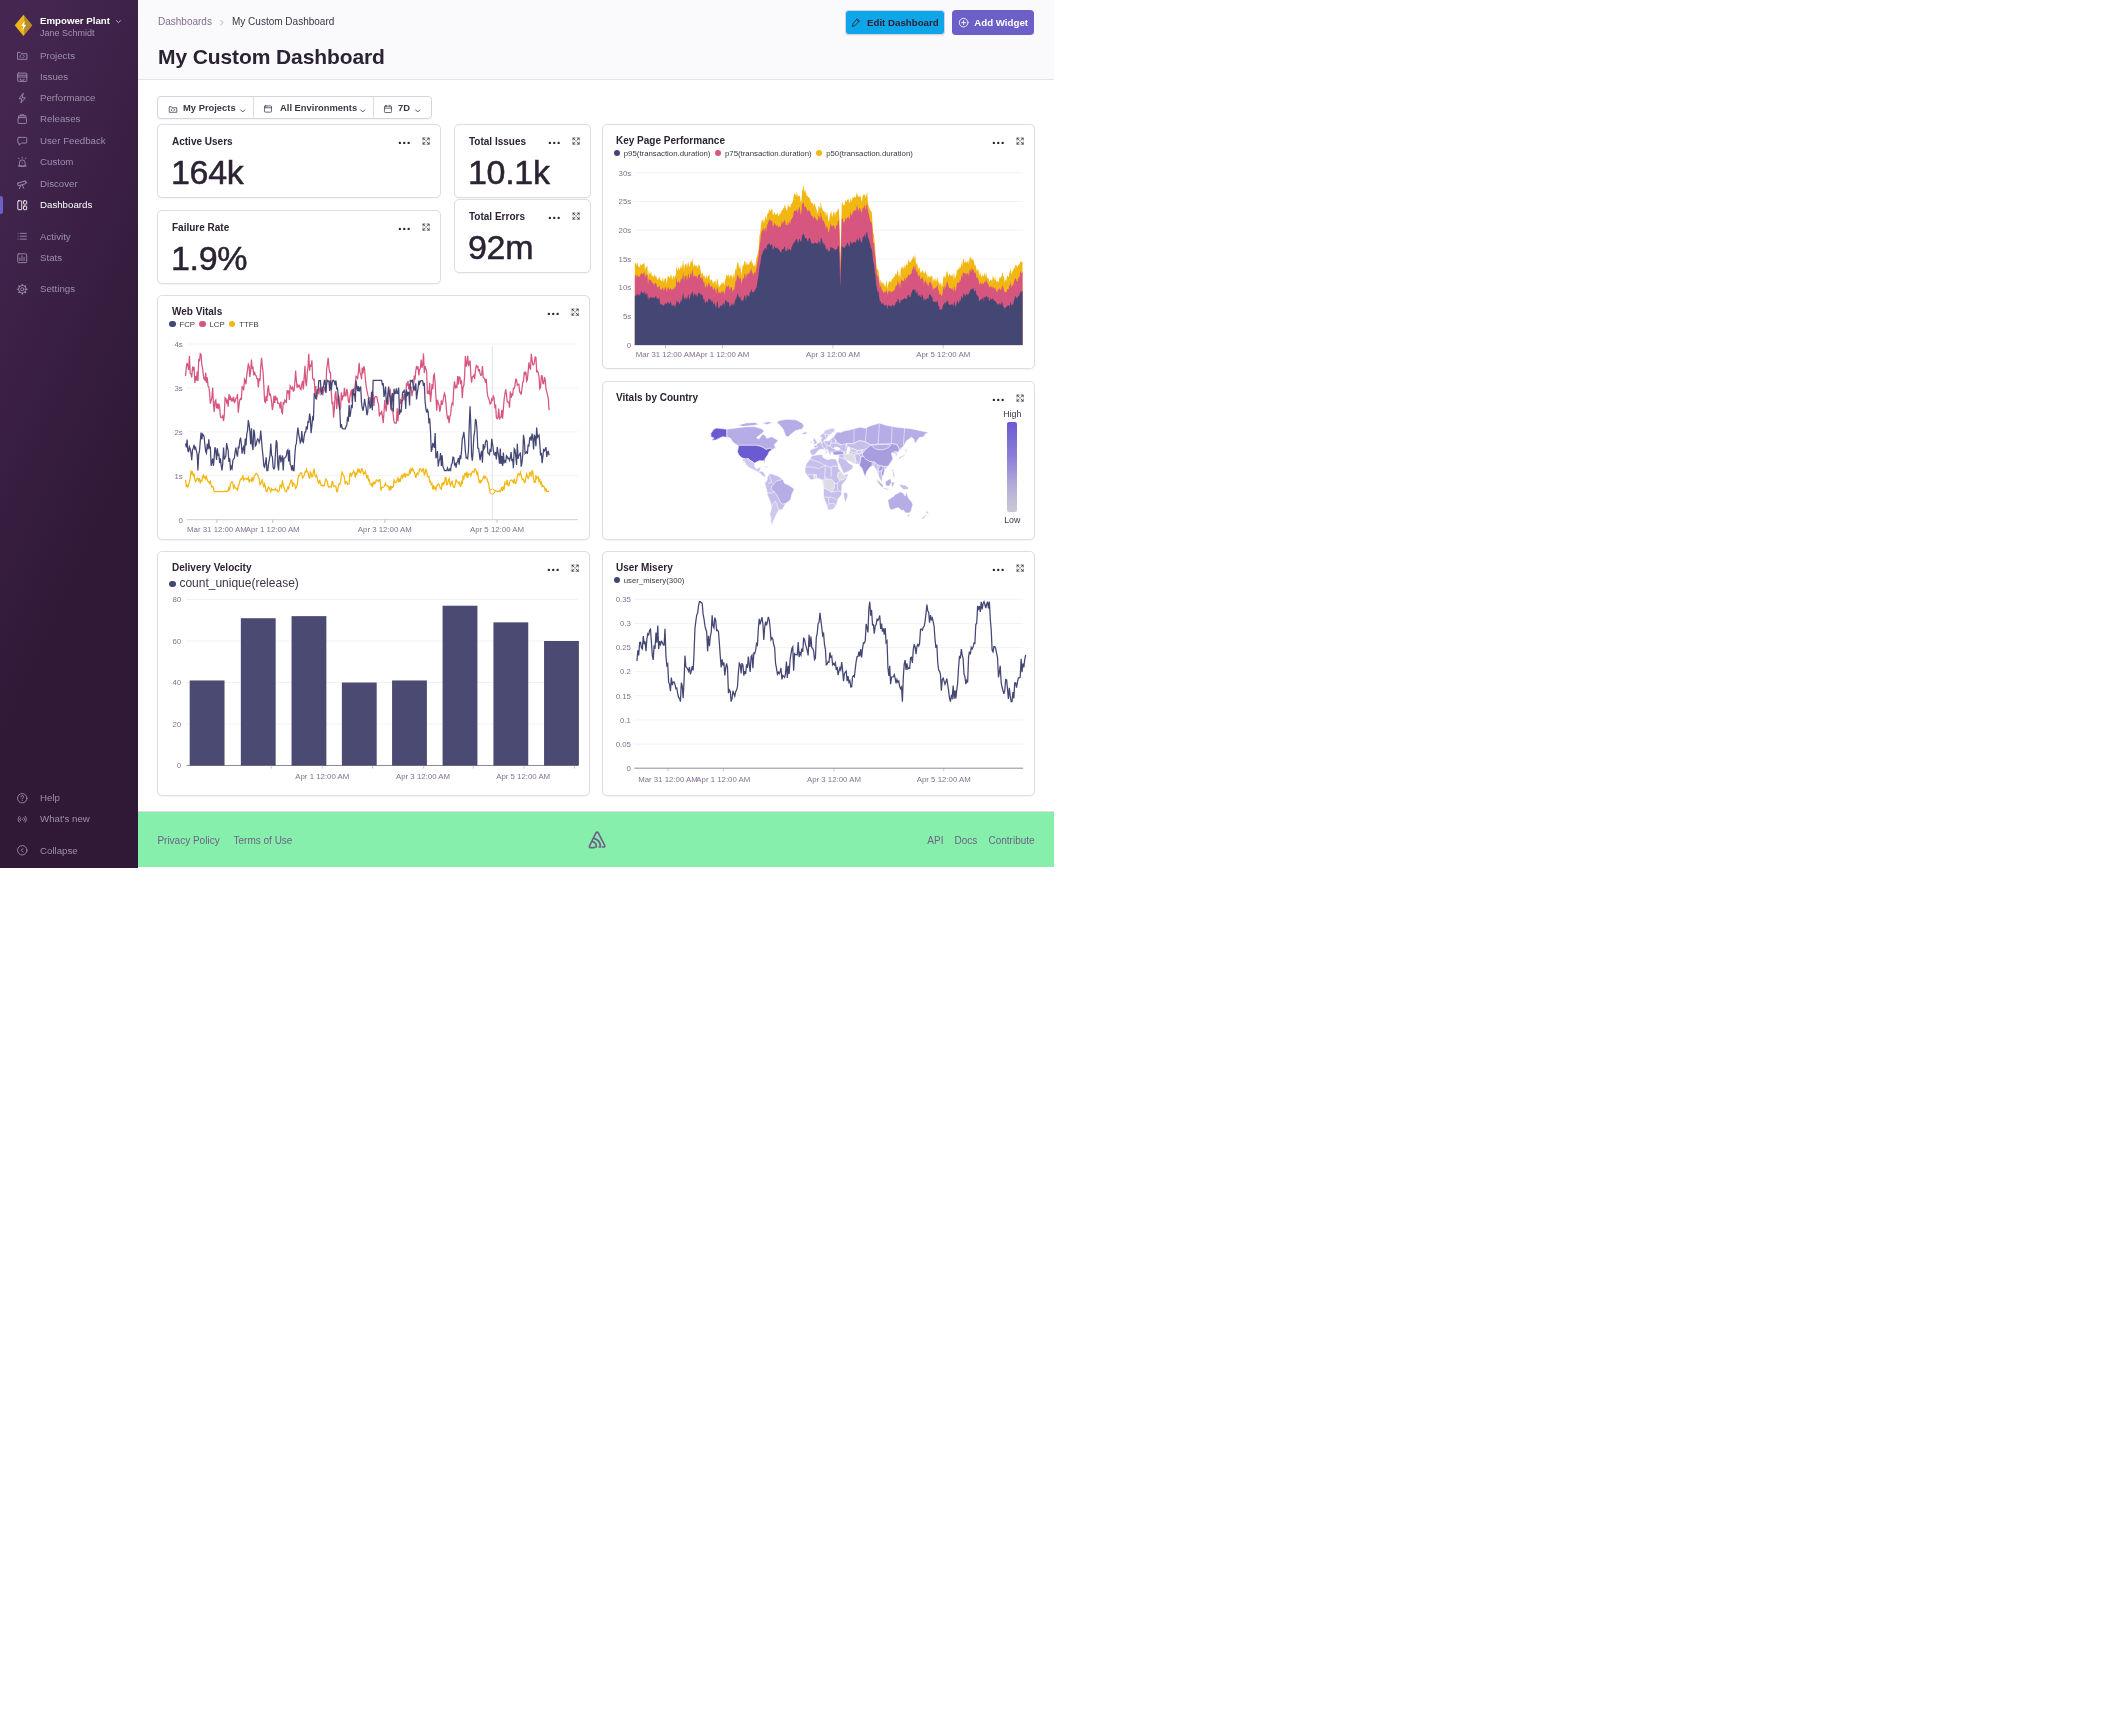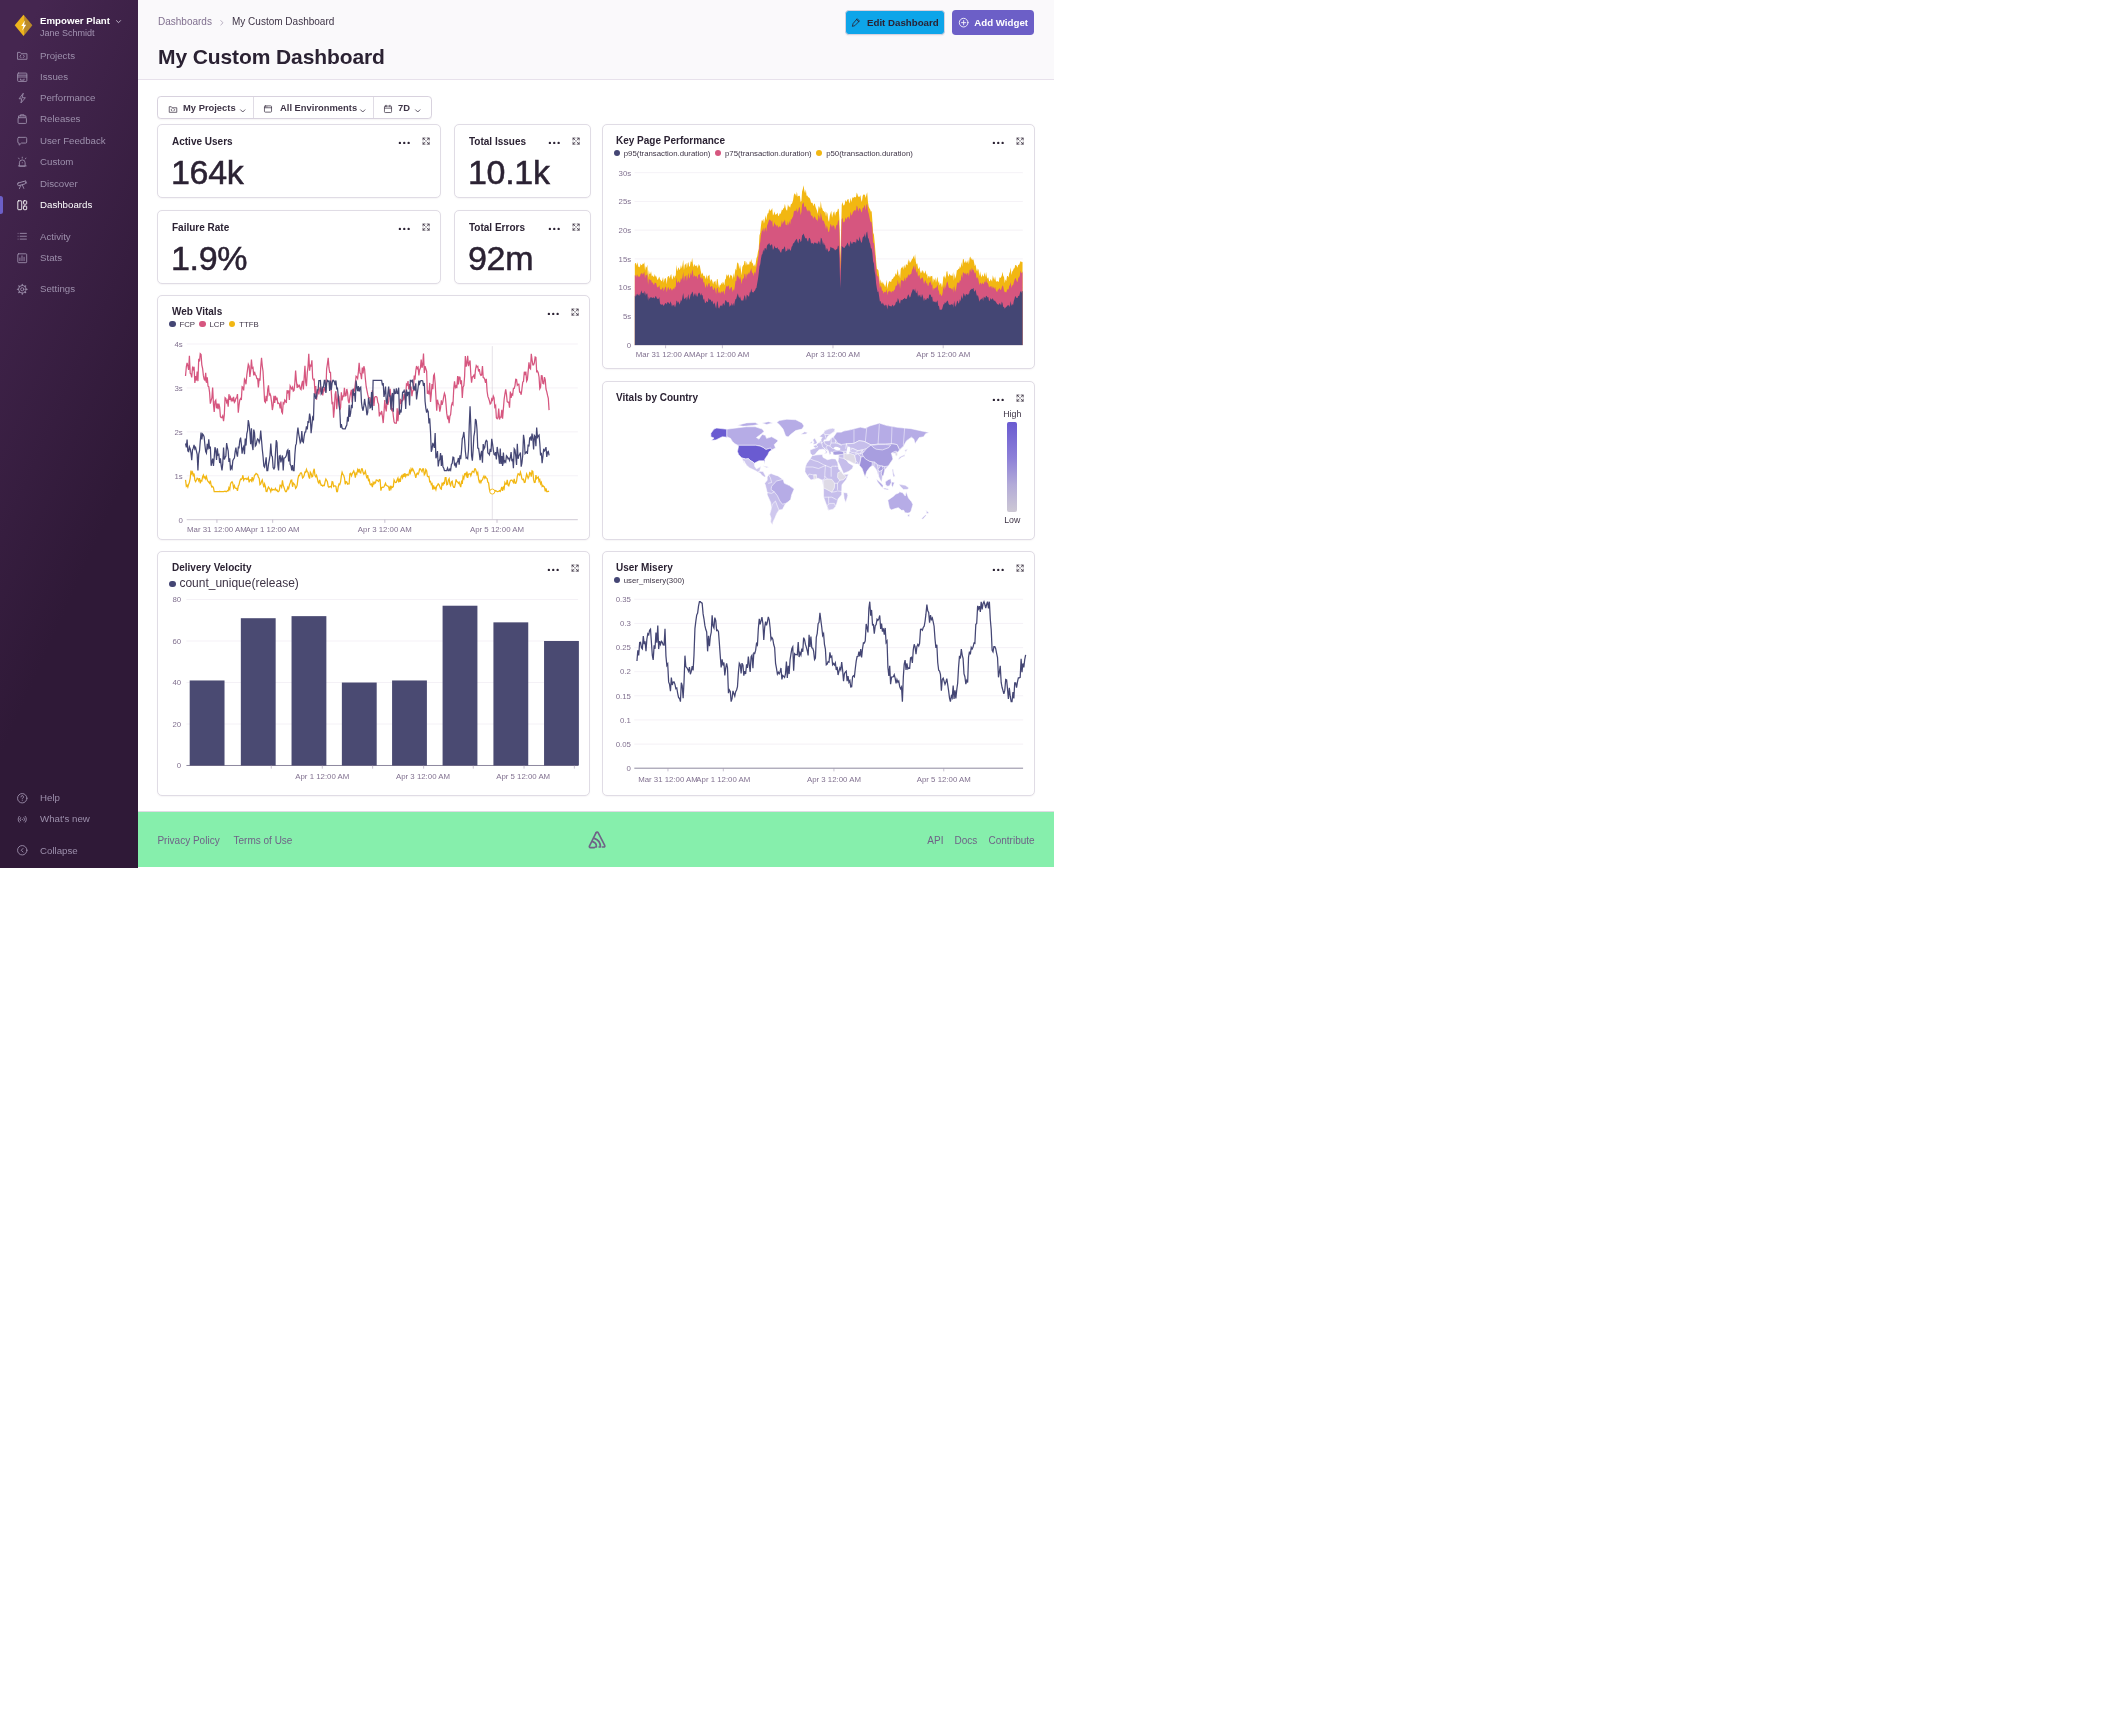--- a/index.html
+++ b/index.html
@@ -117,21 +117,21 @@
           </g>
         </svg></div>
       <div style="position:absolute;top:9.4px;right:10px;"><svg width="8.2" height="8.2" viewBox="0 0 24 24" fill="none" stroke="#2b2233" stroke-width="2.1" stroke-linecap="round" stroke-linejoin="round">
           <path d="M9 3H3v6M3 3l6.5 6.5" transform="translate(0,0)"></path>
           <path d="M15 3h6v6M21 3l-6.5 6.5"></path>
           <path d="M9 21H3v-6M3 21l6.5-6.5"></path>
           <path d="M15 21h6v-6M21 21l-6.5-6.5"></path>
         </svg></div>
 <div style="position:absolute;left:13px;top:30px;font-size:34px;font-weight:400;color:#2b2233;line-height:1;letter-spacing:-0.3px;-webkit-text-stroke:0.5px #2b2233;">1.9%</div>
 </div>
-    <div class="card" style="left:454px;top:210px;width:137px;height:74px;">
+    <div class="card" style="left:454px;top:199px;width:137px;height:74px;">
 <div class="ctitle" style="position:absolute;left:14px;top:10.7px;">Total Errors</div>
 <div style="position:absolute;top:12px;right:29.5px;"><svg width="12.5" height="3.8" viewBox="0 0 20 6">
           <g fill="#2b2233">
             <circle cx="3" cy="3" r="1.9"></circle>
             <circle cx="10" cy="3" r="1.9"></circle>
             <circle cx="17" cy="3" r="1.9"></circle>
           </g>
         </svg></div>
       <div style="position:absolute;top:9.4px;right:10px;"><svg width="8.2" height="8.2" viewBox="0 0 24 24" fill="none" stroke="#2b2233" stroke-width="2.1" stroke-linecap="round" stroke-linejoin="round">
           <path d="M9 3H3v6M3 3l6.5 6.5" transform="translate(0,0)"></path>

